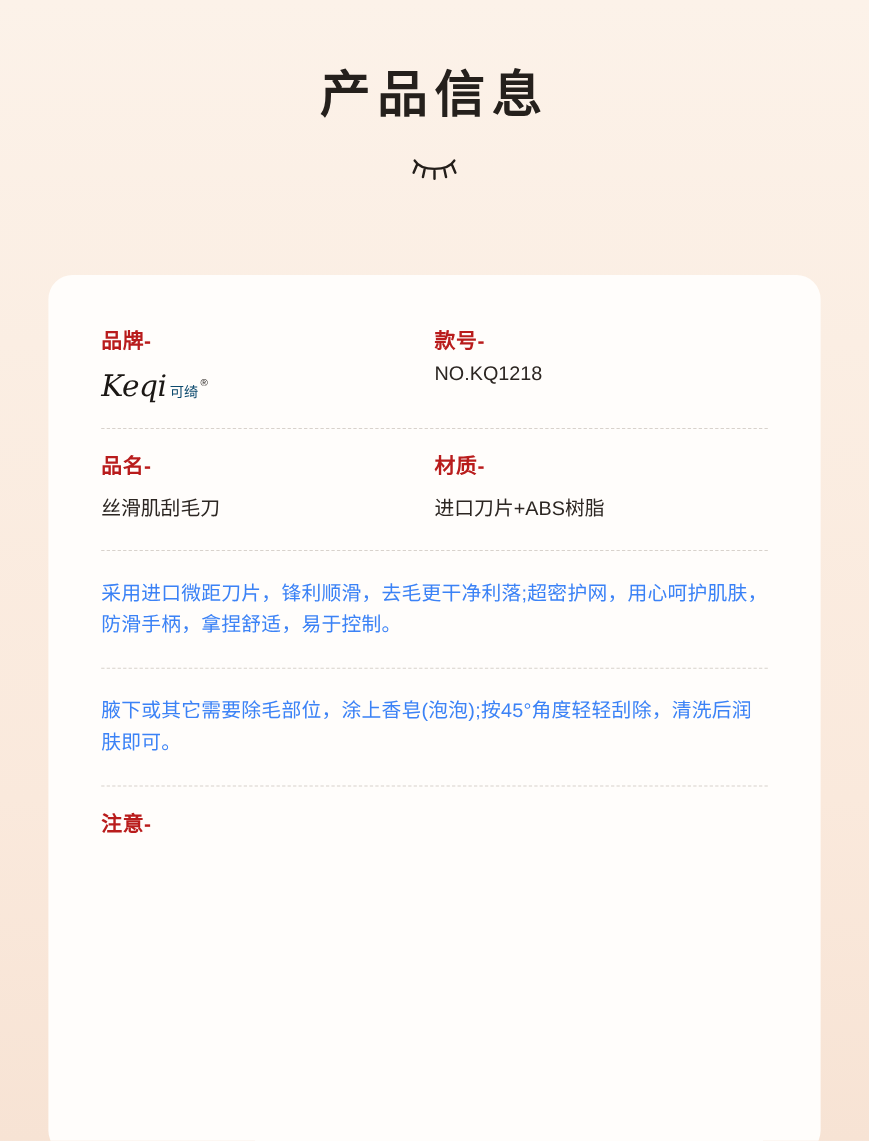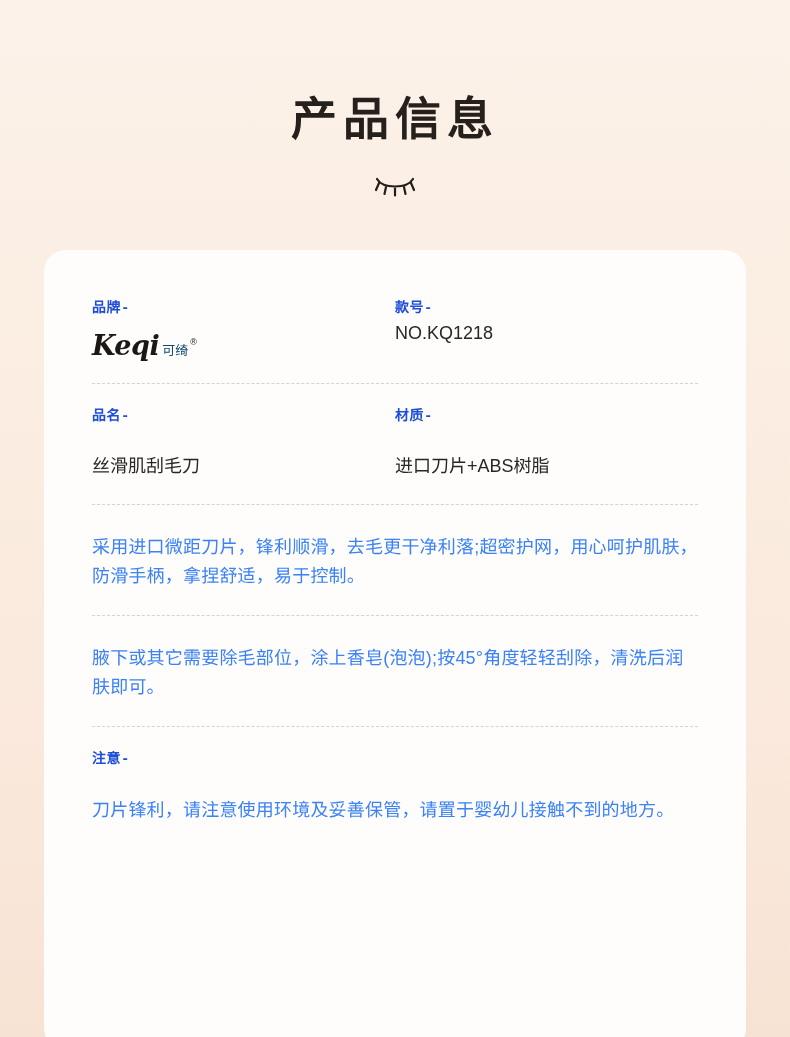--- a/index.html
+++ b/index.html
@@ -31,21 +31,21 @@
     width: 790px;
     height: 1037px;
     box-sizing: border-box;
   }
   .title {
     text-align: center;
     font-size: 46px;
     font-weight: bold;
     color: #25201c;
     letter-spacing: 6px;
-    padding-top: 96px;
+    padding-top: 63px;
     line-height: 1;
   }
   .ornament {
     text-align: center;
     margin-top: 34px;
     height: 26px;
   }
   .ornament svg {
     display: inline-block;
   }
@@ -63,43 +63,42 @@
   .row {
     display: flex;
     width: 100%;
     box-sizing: border-box;
   }
   .col {
     width: 50%;
     box-sizing: border-box;
   }
   .field-label {
-    font-size: 14px;
+    font-size: 19px;
     font-weight: bold;
-    color: #1d4ed8;
+    color: #b91c1c;
     letter-spacing: 0.5px;
     line-height: 1.2;
-    font-family: Liberation Mono, monospace;
   }
   .field-value {
     font-size: 18px;
     color: #2c2622;
     margin-top: 16px;
     line-height: 1.5;
   }
   .brand-logo {
     margin-top: 12px;
     display: flex;
     align-items: flex-end;
     height: 30px;
   }
   .brand-latin {
     font-family: "DejaVu Serif", serif;
     font-size: 27px;
-    font-weight: bold;
+    font-weight: normal;
     font-style: italic;
     color: #1b1714;
     letter-spacing: -0.5px;
     line-height: 1;
   }
   .brand-cn {
     font-size: 13px;
     color: #0c4a6e;
     line-height: 1.05;
     margin-left: 3px;
@@ -121,21 +120,21 @@
   .divider {
     border: 0;
     border-top: 1px dashed #d8d2cc;
     margin: 24px 0 0 0;
     height: 0;
   }
   .block {
     margin-top: 24px;
   }
   .block .field-value {
-    margin-top: 28px;
+    margin-top: 12px;
   }
   .para {
     font-size: 18px;
     color: #3b82f6;
     line-height: 1.62;
     letter-spacing: 0.2px;
   }
   .pair-section {
     margin-top: 4px;
   }
@@ -209,17 +208,16 @@
     <hr class="divider">
 
     <div class="block">
       <div class="field-value para">腋下或其它需要除毛部位，涂上香皂(泡泡);按45°角度轻轻刮除，清洗后润肤即可。</div>
     </div>
 
     <hr class="divider">
 
     <div class="block">
       <div class="field-label">注意-</div>
-      <div class="field-value para">刀片锋利，请注意使用环境及妥善保管，请置于婴幼儿接触不到的地方。</div>
     </div>
 
   </div>
 </div>
 
 </body></html>

